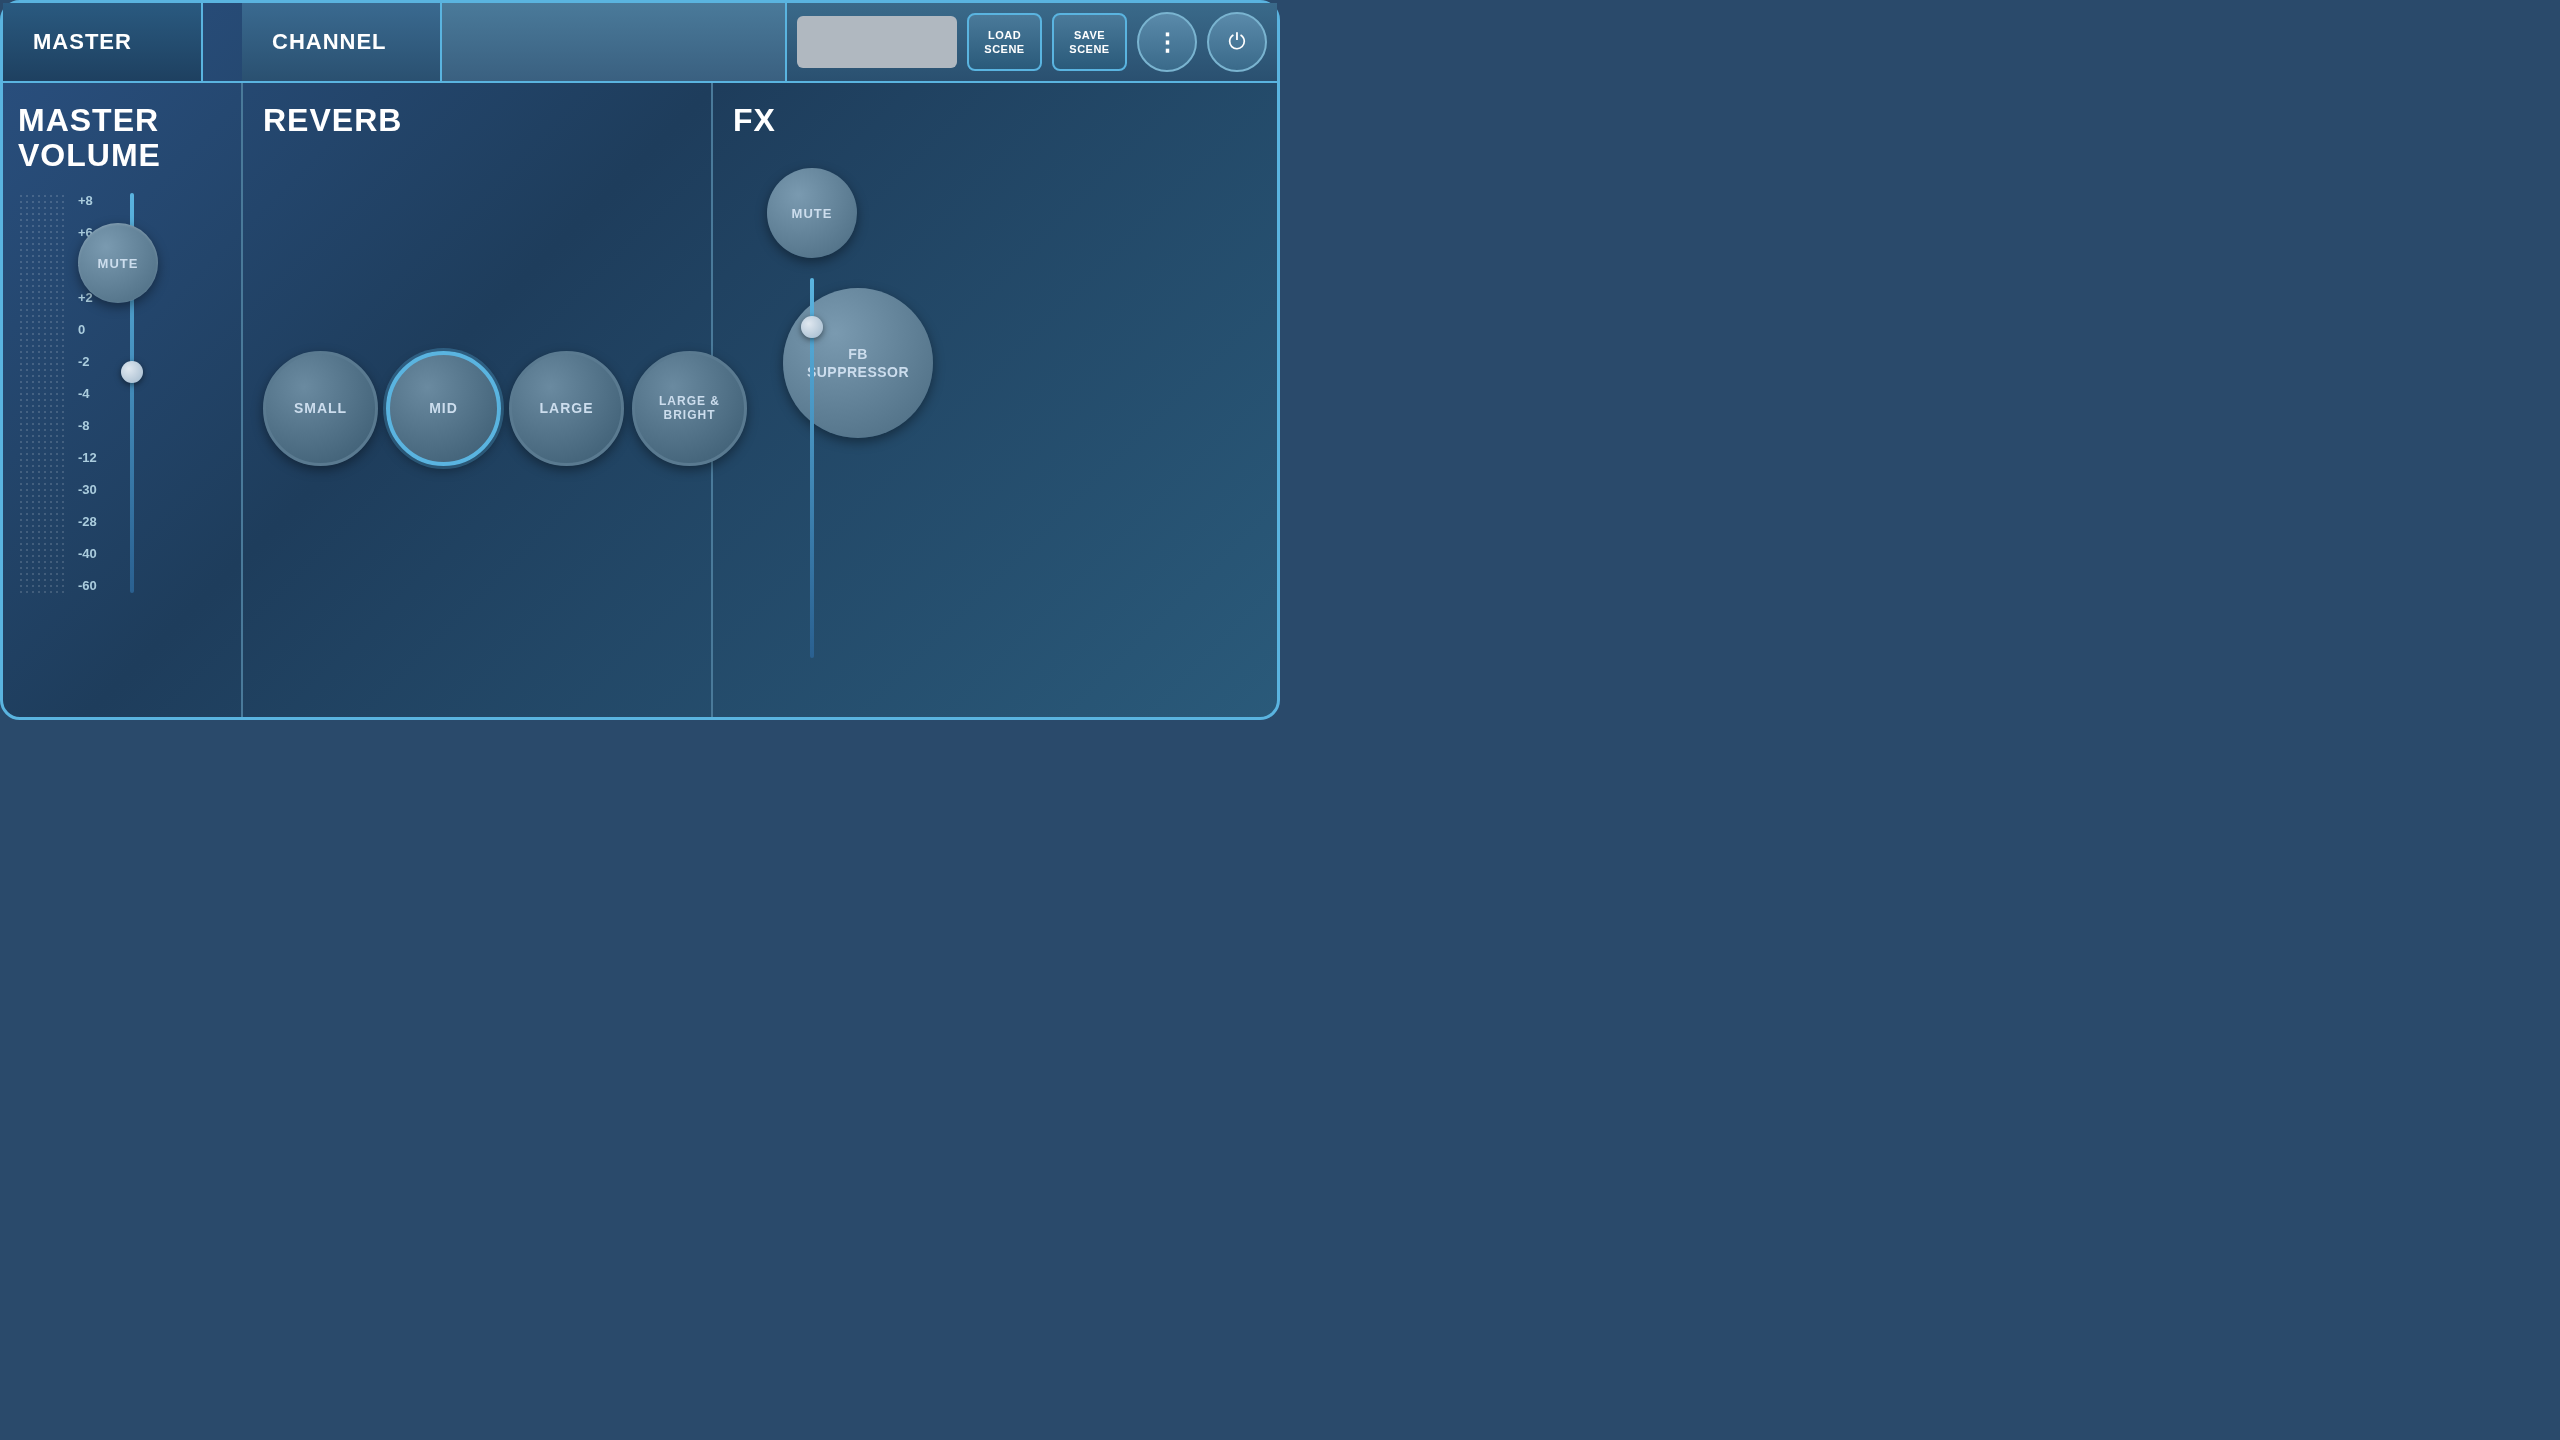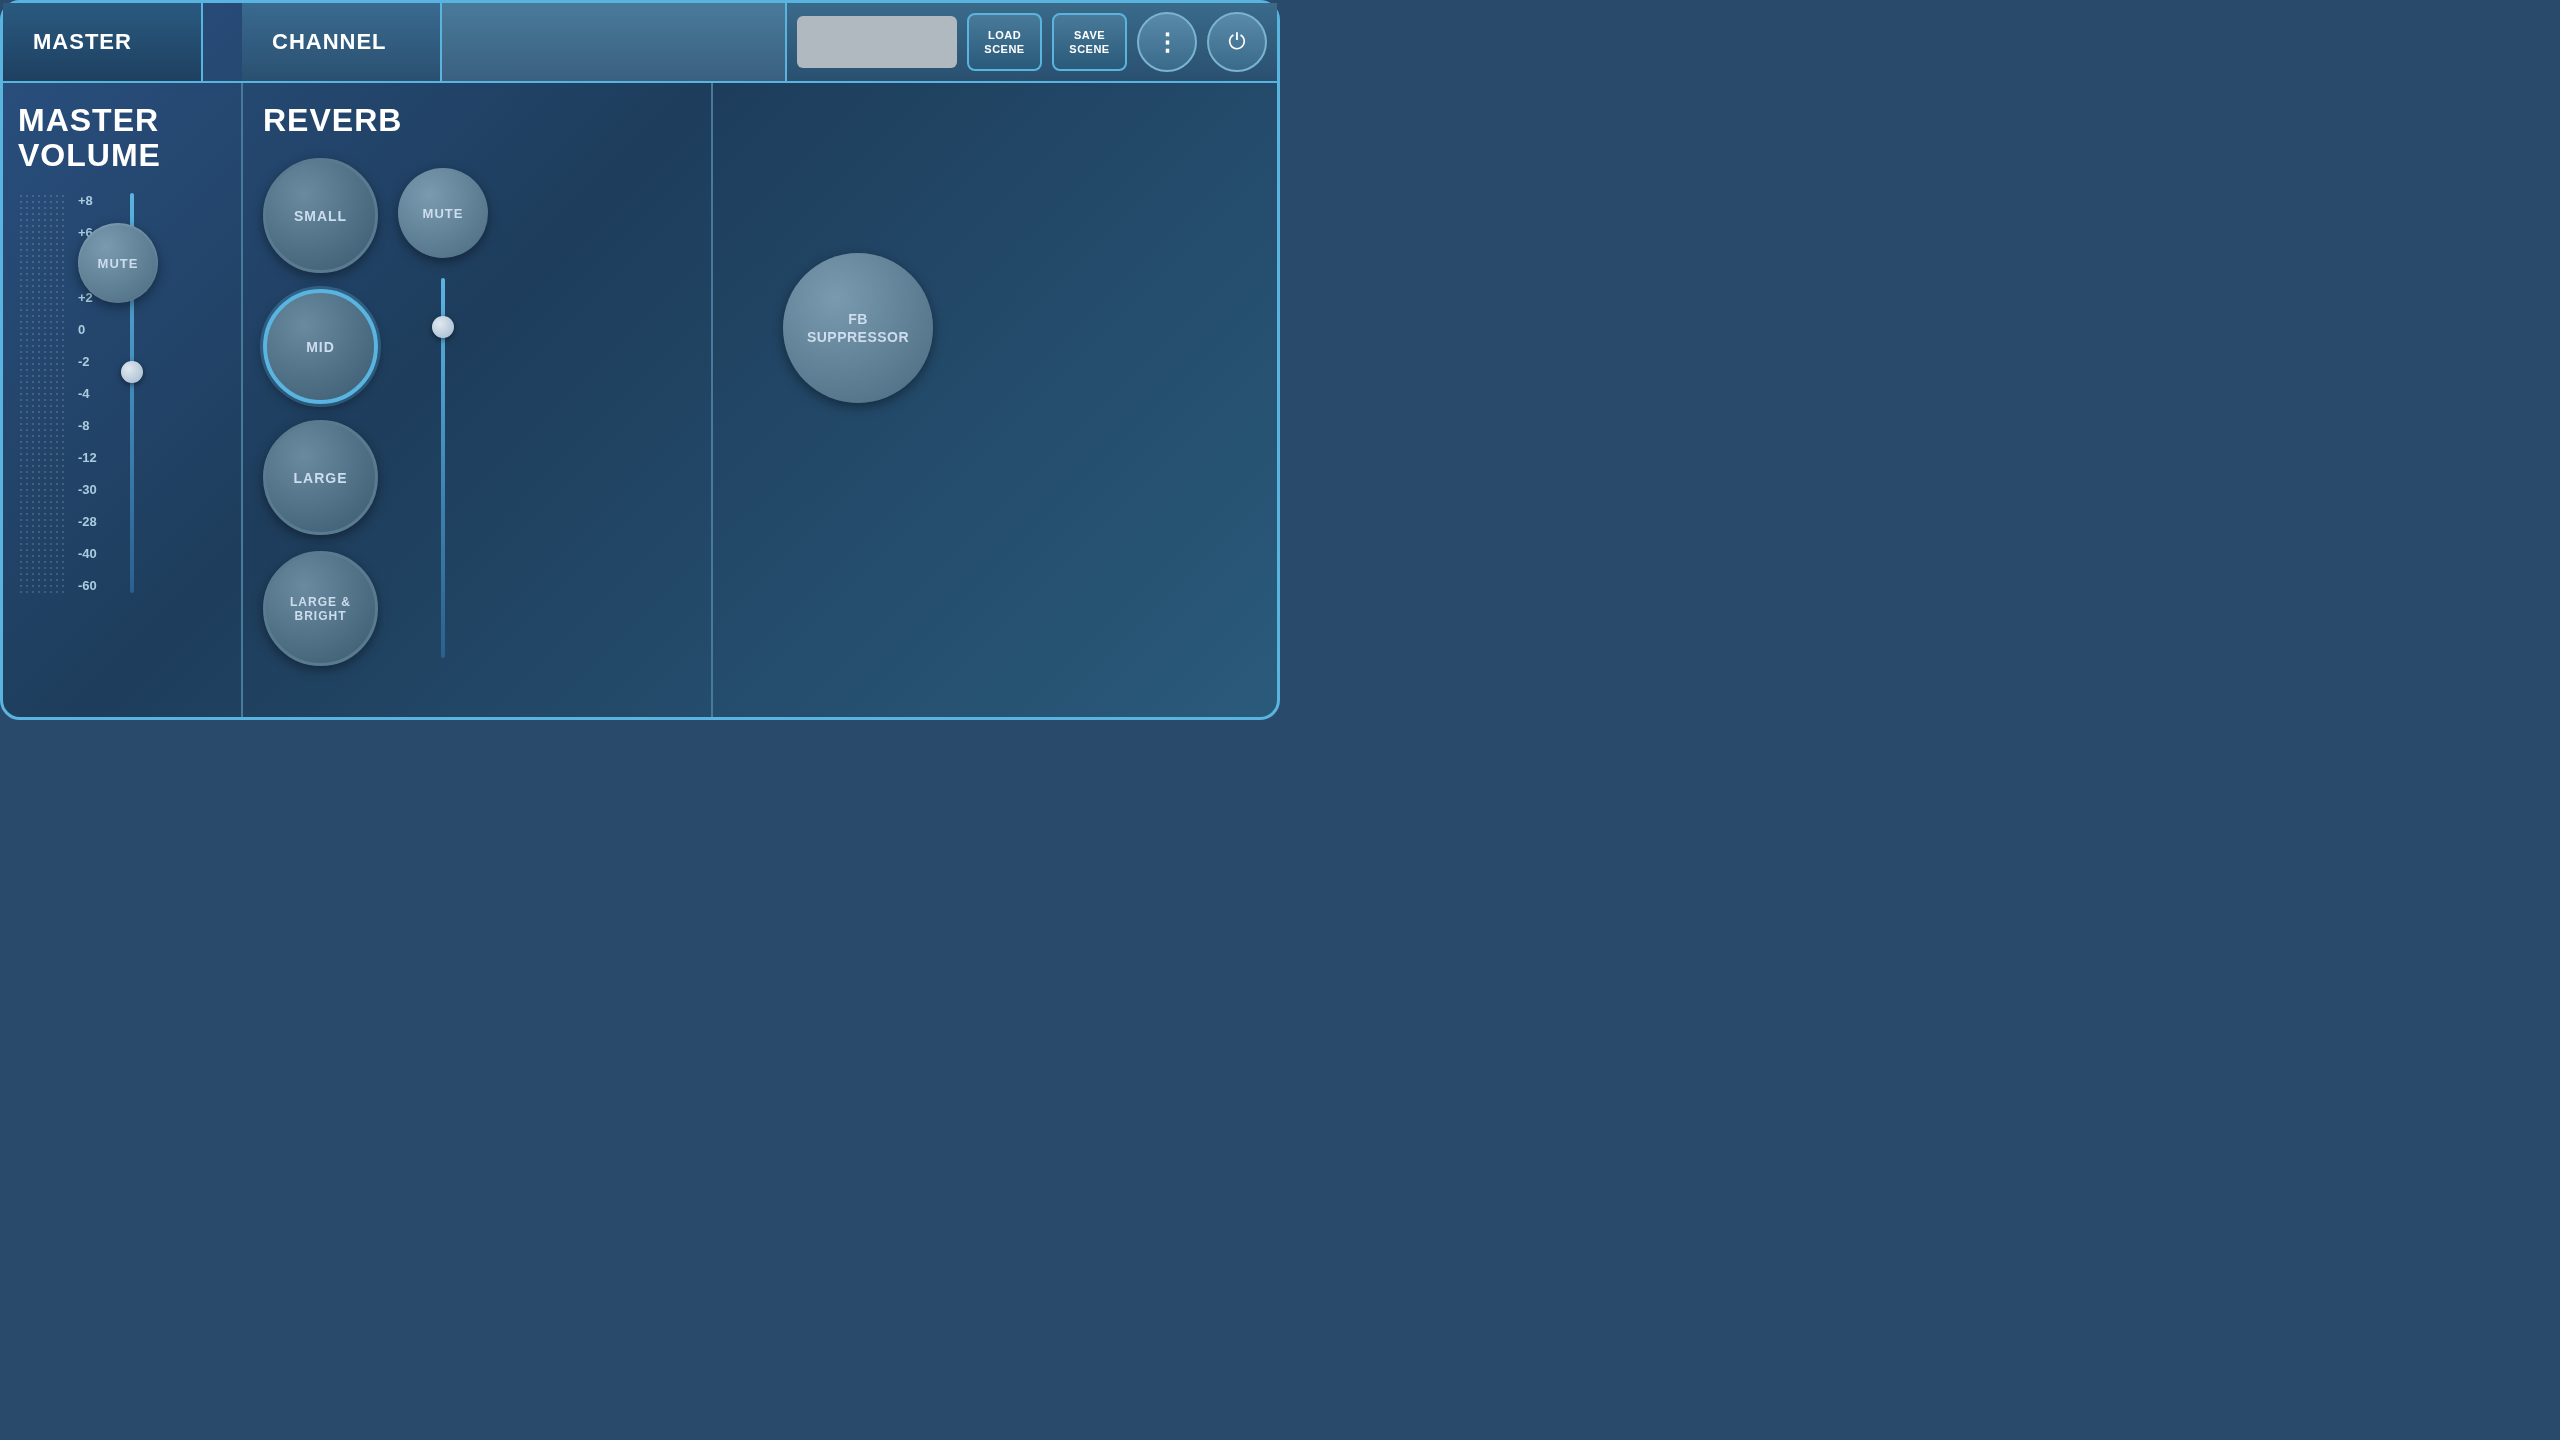--- a/index.html
+++ b/index.html
@@ -263,23 +263,23 @@
     }
 
     .reverb-controls {
       display: flex;
       gap: 20px;
       margin-top: 10px;
     }
 
     .reverb-buttons {
       display: flex;
-      flex-direction: column;
-      align-items: center;
-      gap: 16px;
+      flex-direction: row;
+      align-items: center;
+      gap: 8px;
     }
 
     .reverb-btn {
       display: flex;
       align-items: center;
       justify-content: center;
       width: 115px;
       height: 115px;
       background: radial-gradient(circle at 35% 30%, #6a8aa0, #3a5a70);
       border: 3px solid #5a7a90;
@@ -465,19 +465,20 @@
             <span>MUTE</span>
           </div>
           <div class="reverb-fader-track">
             <div class="reverb-fader-handle"></div>
           </div>
         </div>
       </div>
     </div>
 
     <div class="section-fx">
+      <div class="section-title">FX</div>
       <div class="fb-suppressor-btn">
         <span>FB<br>SUPPRESSOR</span>
       </div>
     </div>
 
   </div>
 </div>
 
 </body></html>

